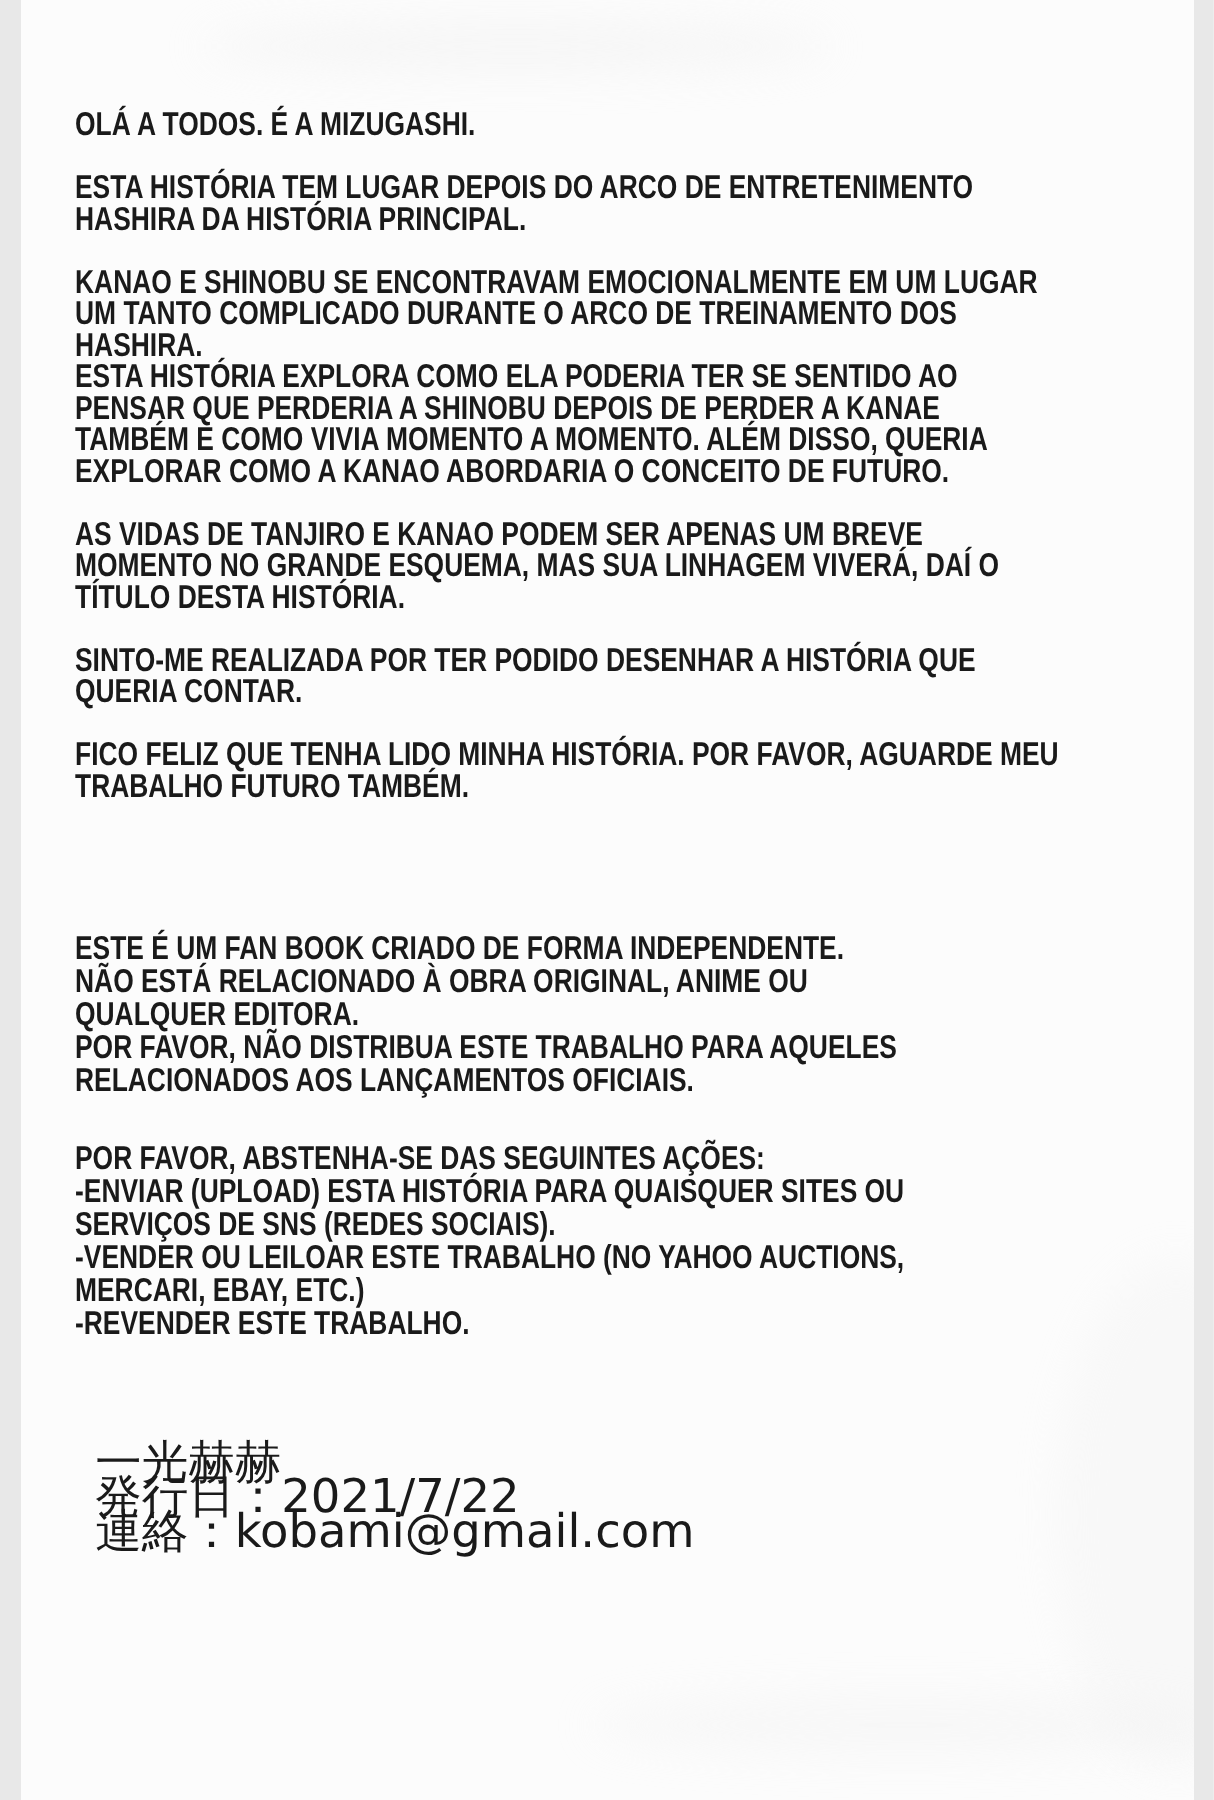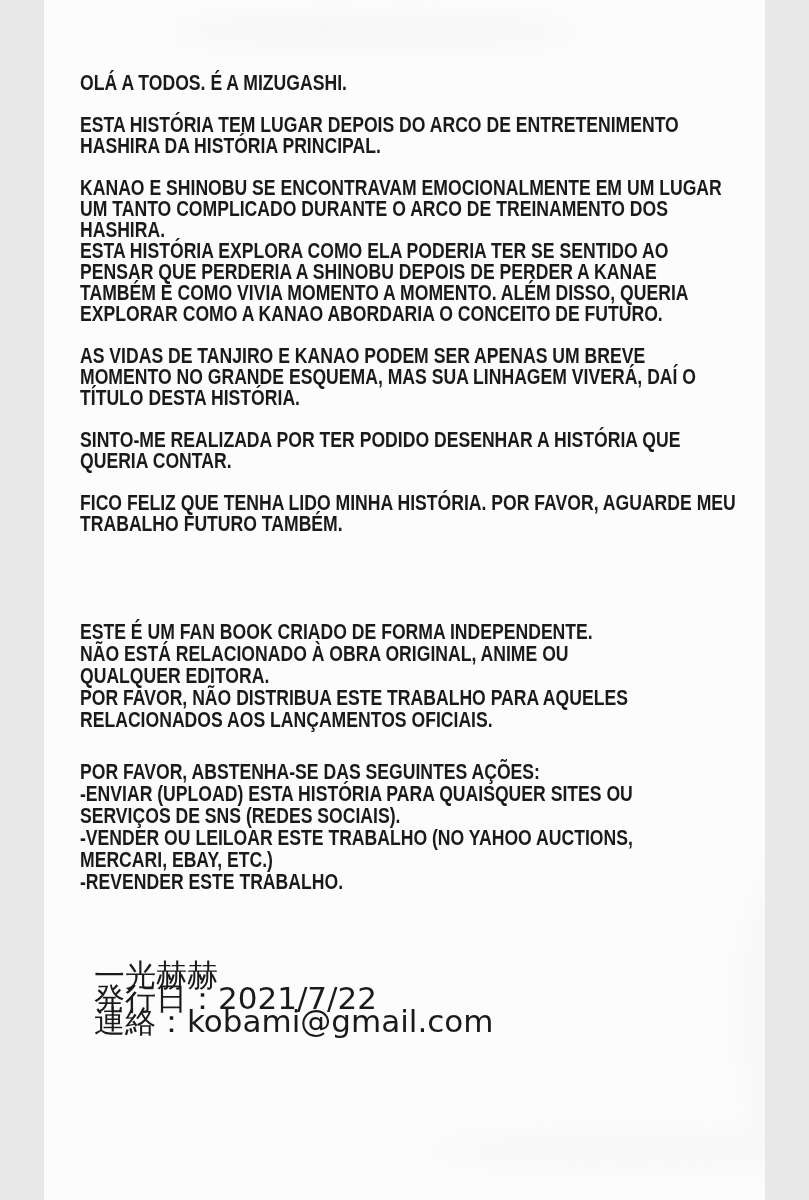--- a/index.html
+++ b/index.html
@@ -2,21 +2,21 @@
 <html lang="pt" style="--paper: #fcfcfc; --ink: #1a1a1a;"><head>
 <meta charset="utf-8">
 <style>
   :root{
     --paper:#fcfcfc;
     --ink:#1a1a1a;
   }
   html,body{margin:0;padding:0;background:#e8e8e8;}
   .page{
     position:relative;
-    width:721px;height:1200px;
+    width:782px;height:1200px;
     margin:0 auto;
     background:var(--paper);
     overflow:hidden;
     color:var(--ink);
     text-decoration:underline;
   }
   
   .scan-artifact{position:absolute;background:#efefef;border-radius:50%;filter:blur(14px);opacity:.45;pointer-events:none;}
   .scan-artifact.a1{left:120px;top:14px;width:420px;height:34px;}
   .scan-artifact.a2{left:690px;top:840px;width:160px;height:340px;opacity:.3;}

